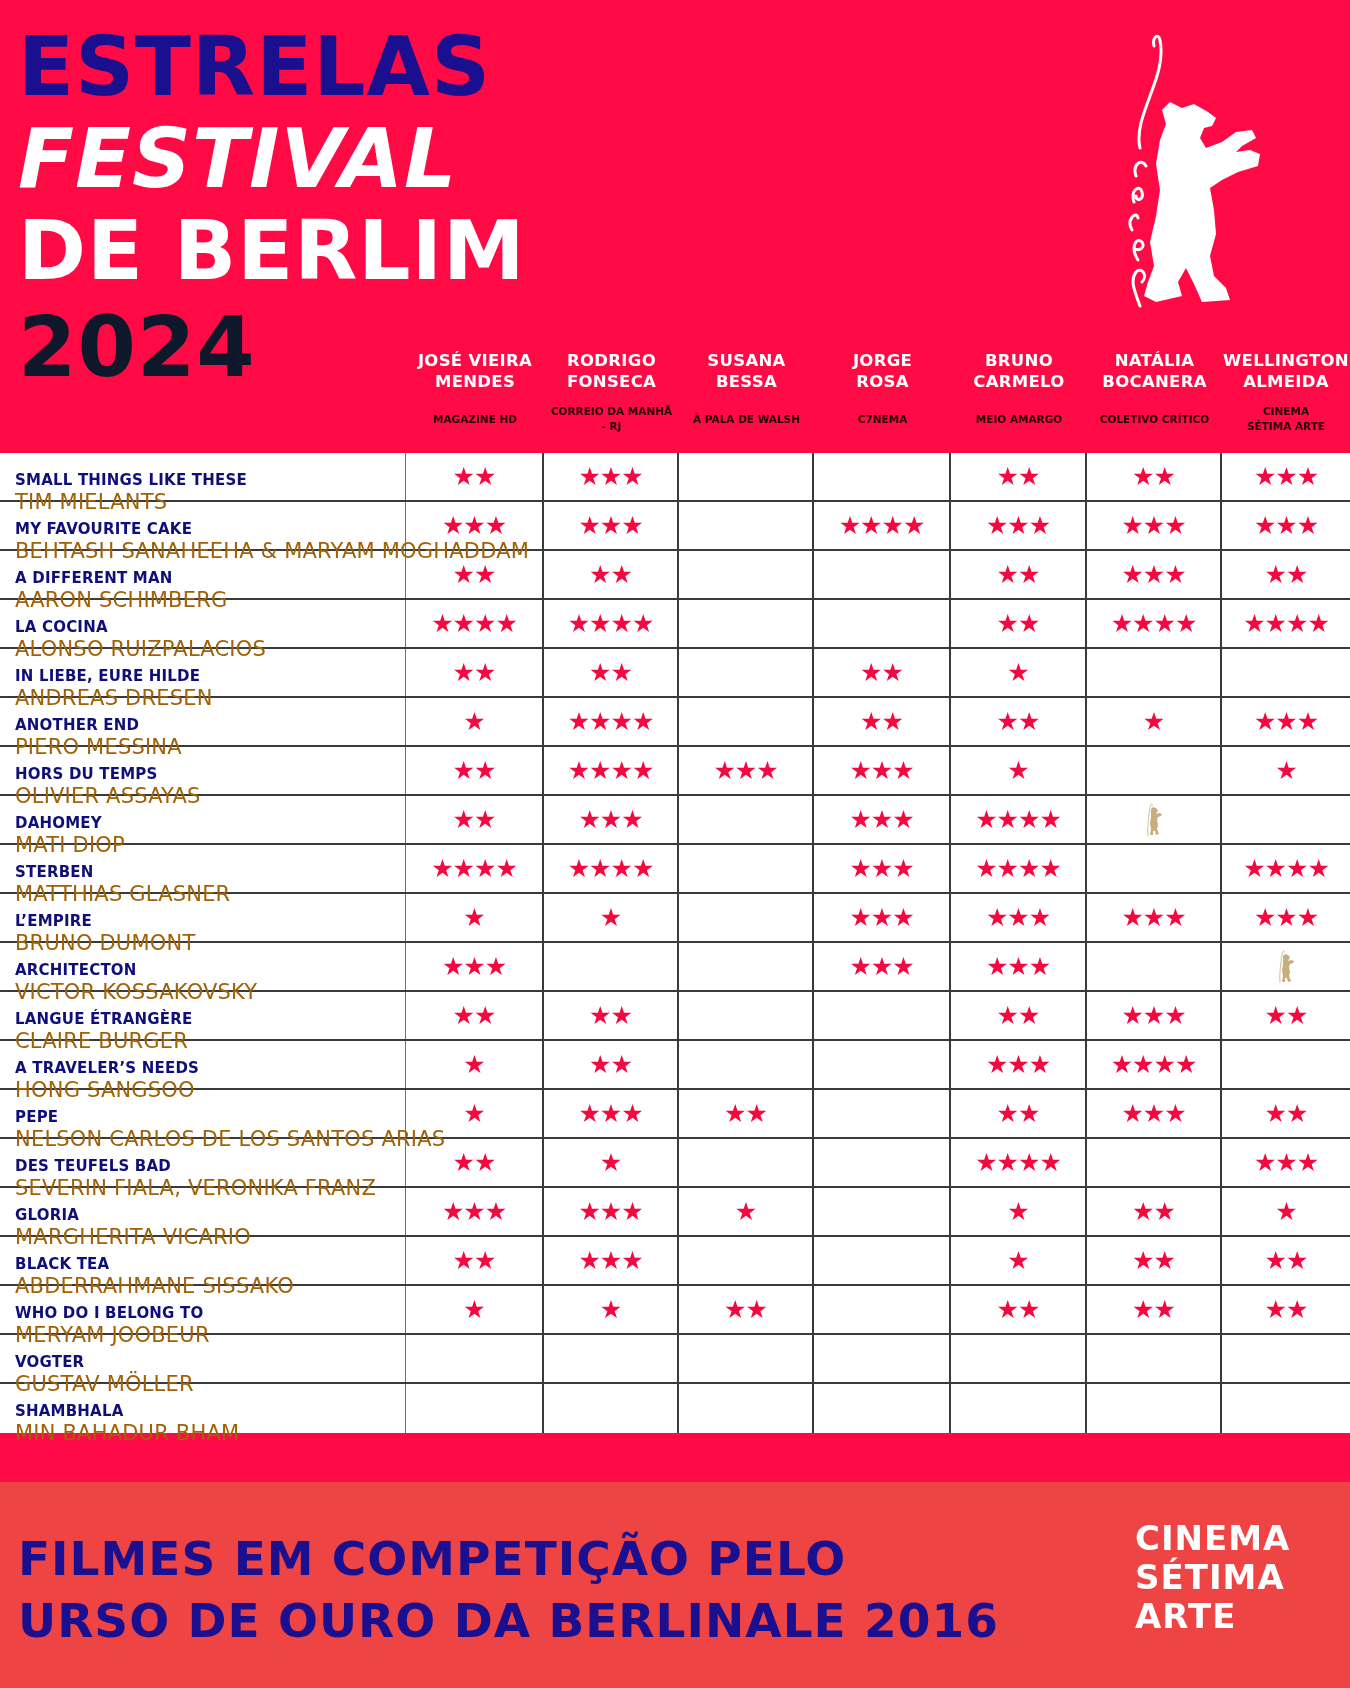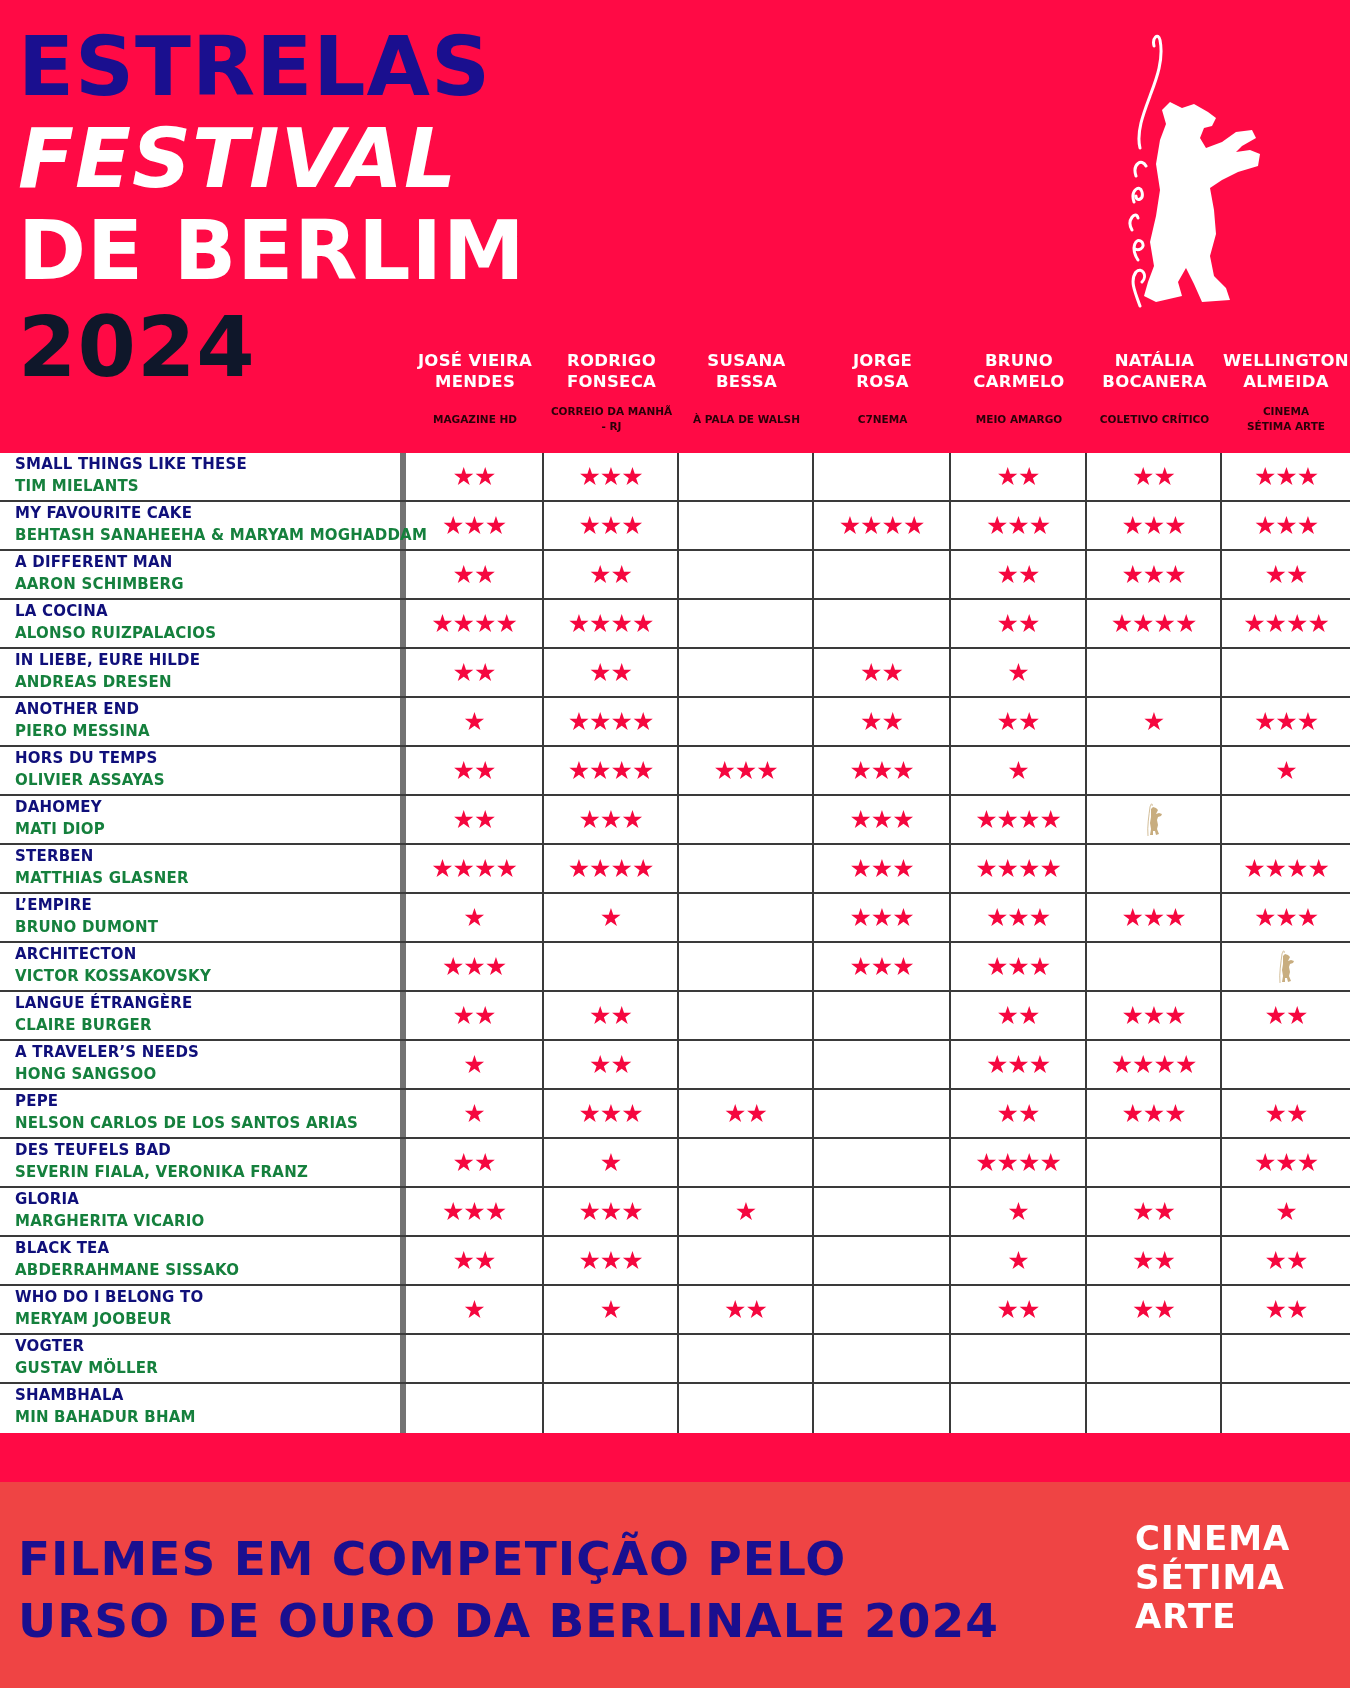--- a/index.html
+++ b/index.html
@@ -16,23 +16,23 @@
   .logo { position: absolute; left: 1090px; top: 20px; width: 200px; height: 310px; }
 
   .col-headers { position: absolute; top: 350px; left: 406px; width: 944px; height: 100px; }
   .col-h { position: absolute; top: 0; height: 100px; text-align: center; }
   .col-h .critic { display: block; color: #ffffff; font-weight: 700; font-size: 16.5px; line-height: 21px; letter-spacing: 0.3px; }
   .col-h .outlet { position: absolute; left: 0; right: 0; top: 52px; height: 34px; display: flex; align-items: center; justify-content: center; color: #2a0008; font-weight: 700; font-size: 10.5px; line-height: 15px; }
 
   .table { position: absolute; left: 0; top: 453px; width: 1350px; background: #ffffff; }
   .row { position: relative; height: 49px; border-bottom: 2px solid #3a3a3a; display: flex; }
   .row:last-child { border-bottom: none; }
-  .film-cell { width: 406px; padding-left: 15px; padding-top: 0; border-right: 6px solid #737373; }
+  .film-cell { width: 406px; padding-left: 15px; padding-top: 16px; border-right: 1px solid #737373; }
   .film-title { display: block; color: #0f0f7a; font-weight: 700; font-size: 15px; line-height: 22px; letter-spacing: 0.2px; white-space: nowrap; }
-  .film-director { display: block; color: #15803d; font-weight: 700; font-size: 15px; line-height: 22px; letter-spacing: 0.2px; white-space: nowrap; }
+  .film-director { display: block; color: #a16207; font-weight: 400; font-size: 21px; line-height: 22px; letter-spacing: 0.2px; white-space: nowrap; }
   .score { display: flex; align-items: center; justify-content: center; border-right: 2px solid #3a3a3a; color: #f5073f; font-size: 25px; letter-spacing: -1px; line-height: 1; }
   .score:last-child { border-right: none; }
   .w1 { width: 138px; } .w2 { width: 135px; } .w3 { width: 135px; } .w4 { width: 137px; } .w5 { width: 136px; } .w6 { width: 135px; } .w7 { width: 128px; }
   .bear { width: 22px; height: 38px; }
 
   .footer { position: absolute; left: 0; top: 1482px; width: 1350px; height: 206px; background: #ef4444; }
   .footer-text { position: absolute; left: 18px; top: 46px; color: #1a0f8f; font-weight: 900; font-size: 47px; line-height: 62px; letter-spacing: 1px; white-space: nowrap; }
   .brand { position: absolute; left: 1135px; top: 37px; color: #ffffff; font-weight: 900; font-size: 34px; line-height: 39px; letter-spacing: 1px; }
 </style>
 </head>
@@ -371,20 +371,20 @@
       <div class="score w4"></div>
       <div class="score w5"></div>
       <div class="score w6"></div>
       <div class="score w7"></div>
     </div>
   </div>
 
 <div class="footer">
   <div class="footer-text">
     <div>FILMES EM COMPETIÇÃO PELO</div>
-    <div>URSO DE OURO DA BERLINALE 2024</div>
+    <div>URSO DE OURO DA BERLINALE 2016</div>
   </div>
   <div class="brand">
     <div>CINEMA</div>
     <div>SÉTIMA</div>
     <div>ARTE</div>
   </div>
 </div>
 
 </body></html>

